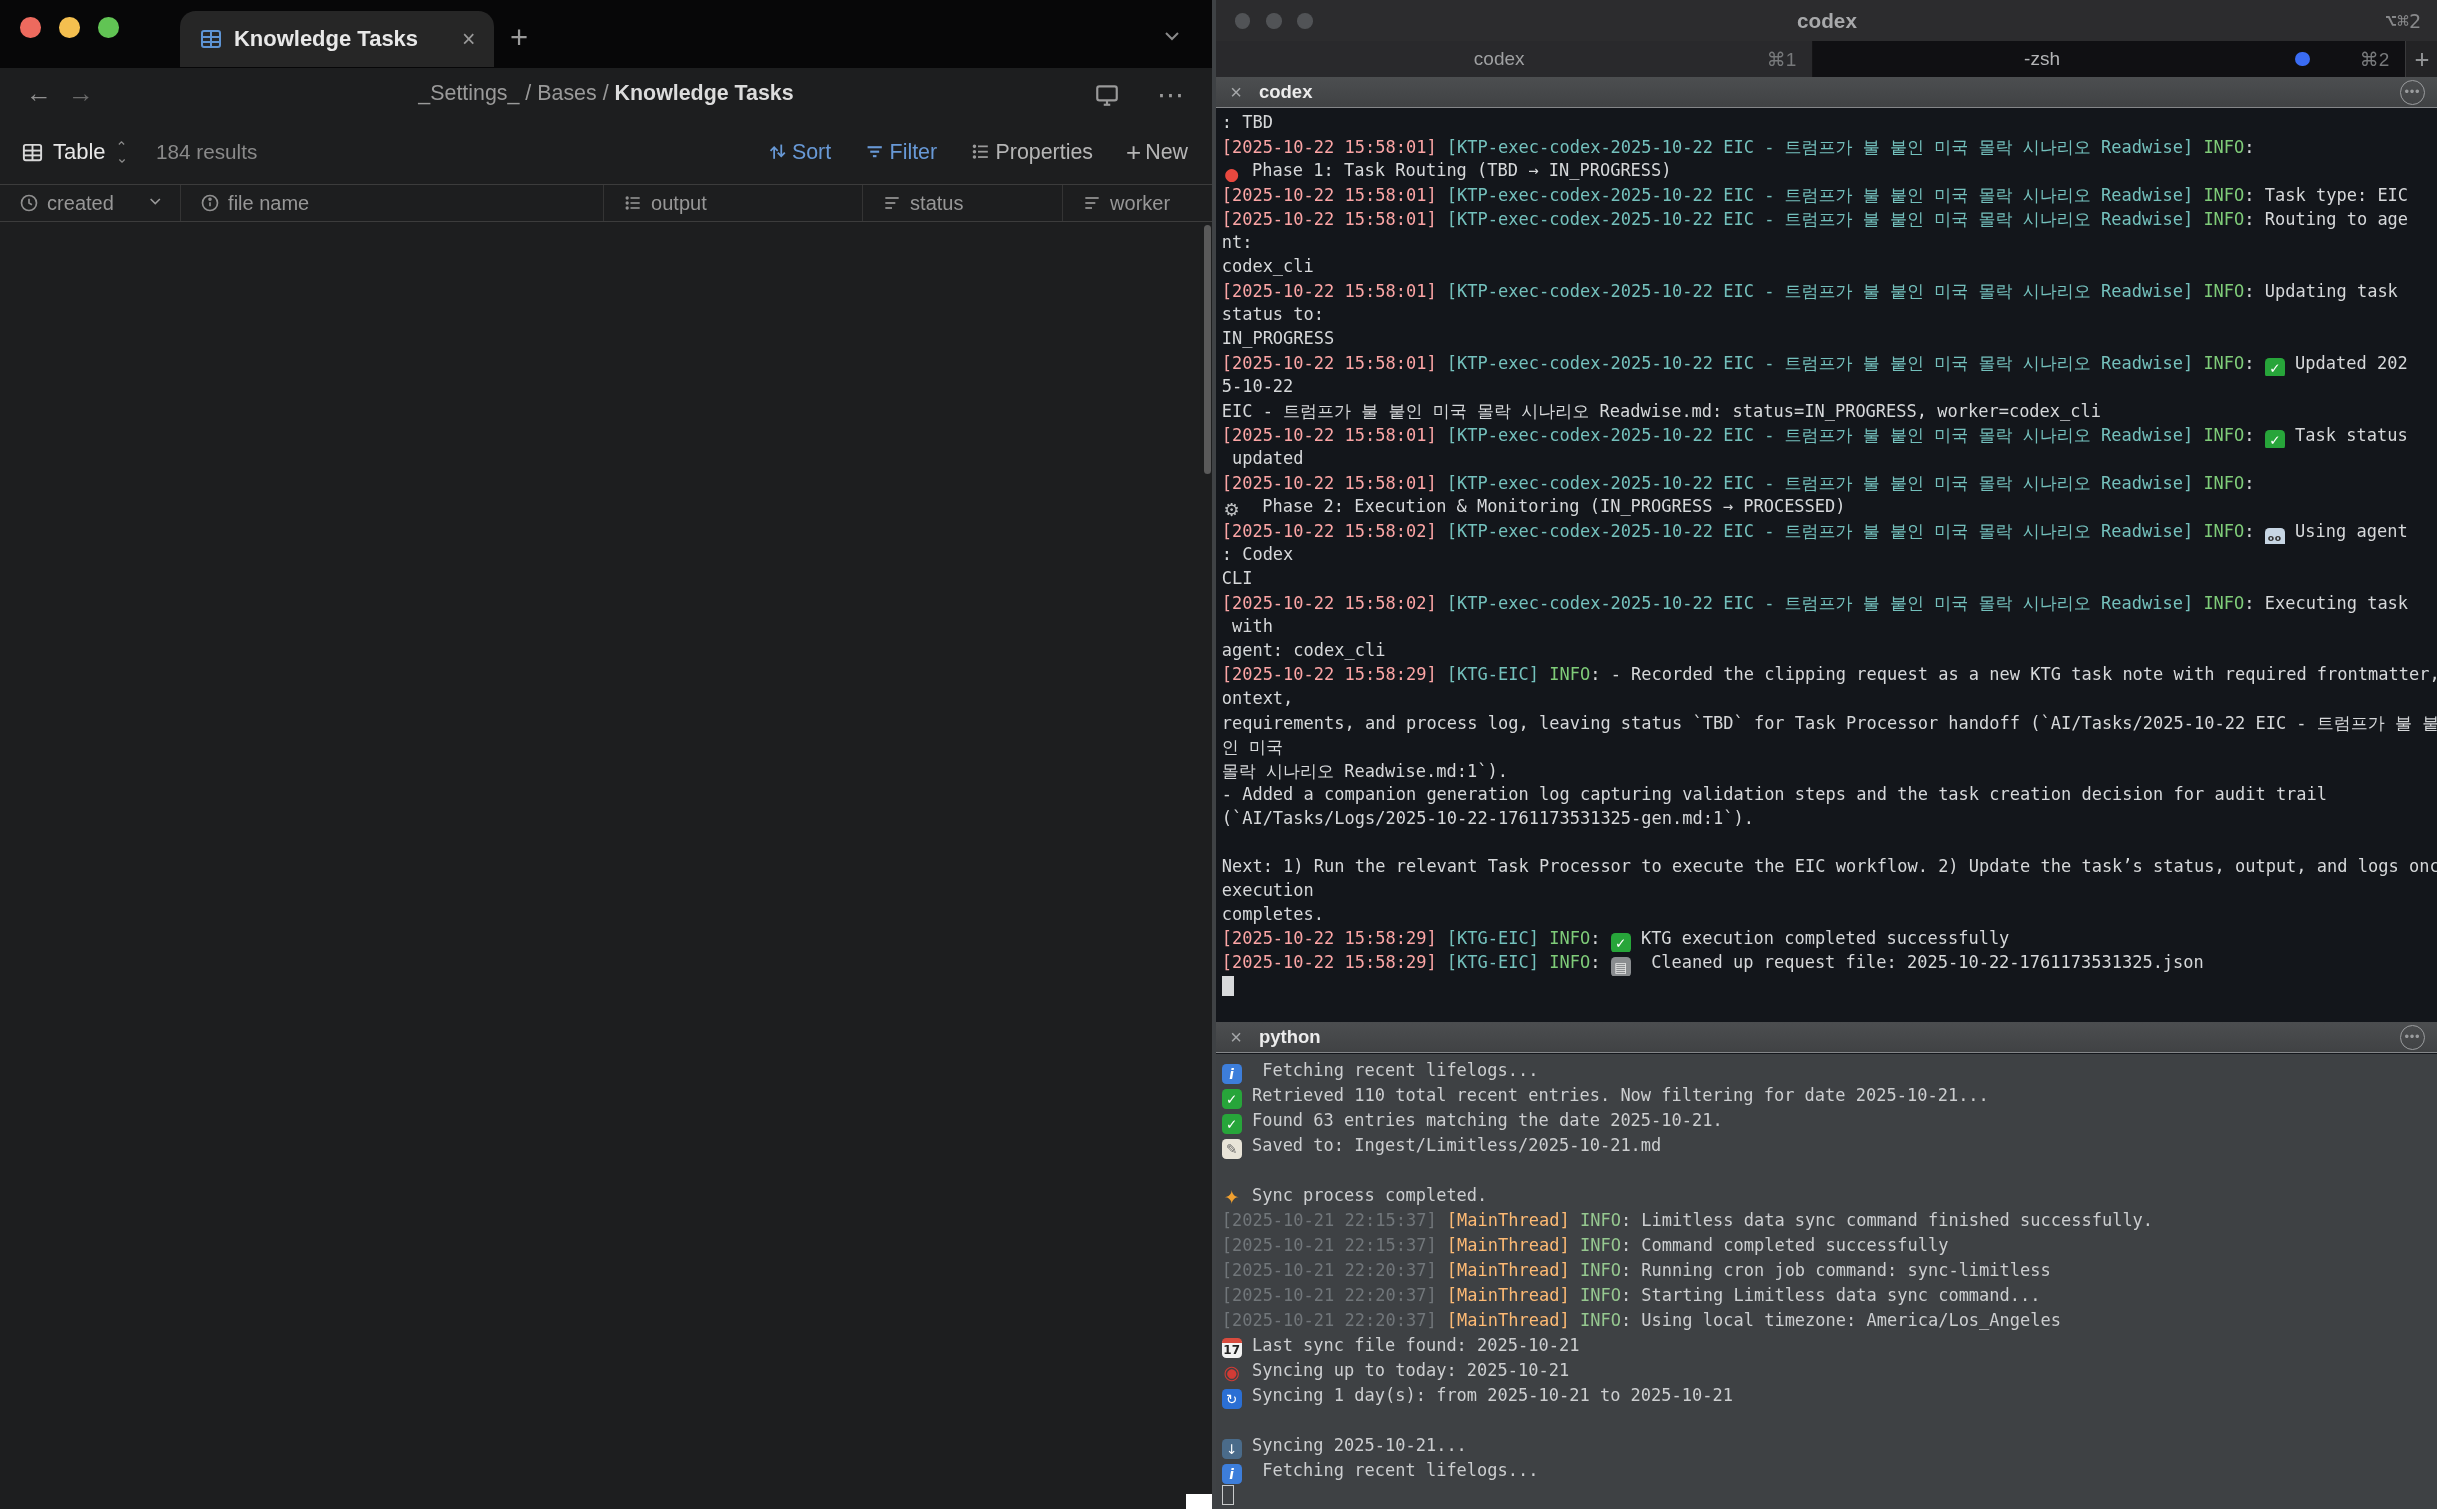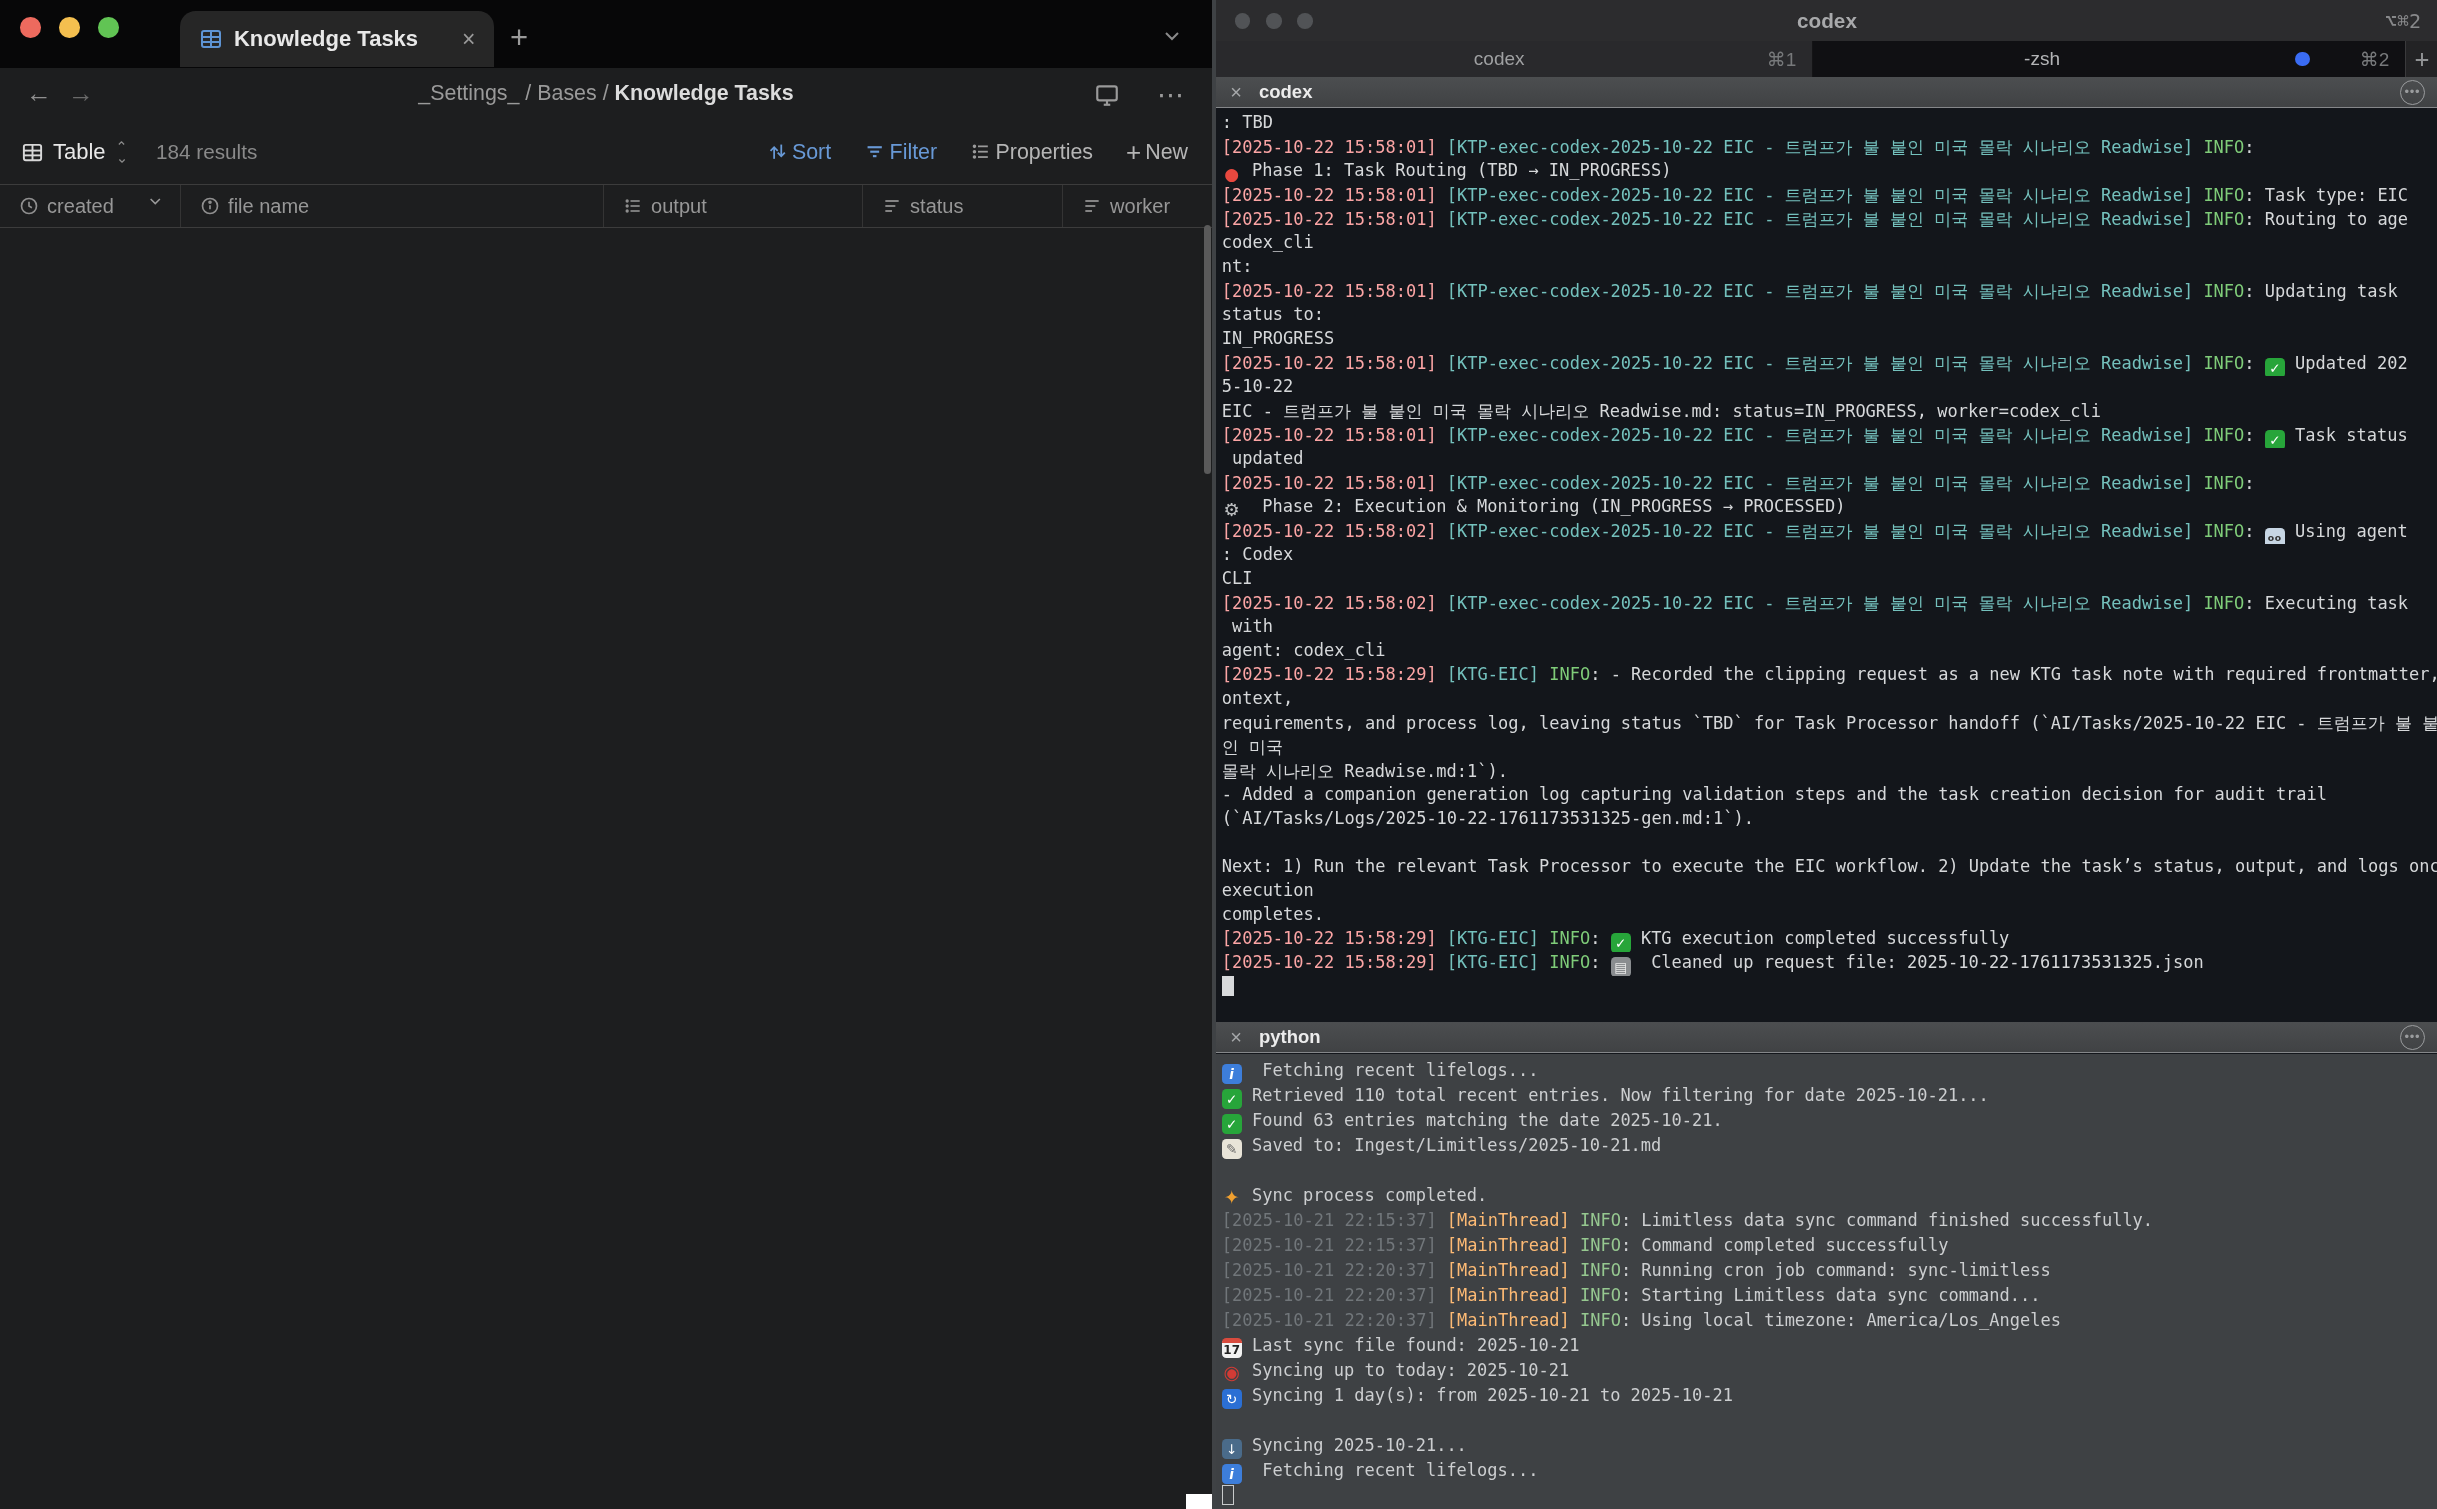--- a/index.html
+++ b/index.html
@@ -28,21 +28,21 @@
 
   .ob-toolbar{position:absolute;left:0;top:120px;width:100%;height:64px;background:#1d1e1f;display:flex;align-items:center;}
   .tb-left{display:flex;align-items:center;margin-left:21.4px;gap:10px;}
   .tb-view{color:#e8e8e8;font-size:22px;font-weight:500;display:flex;align-items:center;gap:8.6px;}
   .tb-updown{display:flex;flex-direction:column;line-height:7.8px;color:#8a8a8a;font-size:14.3px;margin-left:1.4px;}
   .tb-results{color:#8a8a8a;font-size:20.7px;margin-left:18.5px;}
   .tb-right{margin-left:auto;display:flex;align-items:center;gap:33px;margin-right:24px;font-size:21.4px;}
   .tb-btn{display:flex;align-items:center;gap:4px;white-space:nowrap;}
   .tb-blue{color:#6899d6}.tb-gray{color:#b5b5b5}
 
-  .tbl-head{position:absolute;left:0;top:184px;width:1212px;height:44px;box-sizing:border-box;
+  .tbl-head{position:absolute;left:0;top:184px;width:1212px;height:38px;box-sizing:border-box;
             border-top:1.4px solid #3c3c3c;border-bottom:1.4px solid #3c3c3c;background:#1d1e1f;display:flex;}
   .th-cell{display:flex;align-items:center;gap:8.6px;color:#979797;font-size:20px;box-sizing:border-box;
            border-right:1.4px solid #343434;padding-left:18.5px;overflow:hidden;white-space:nowrap;}
   .th-created{width:181px;position:relative;}
   .th-file{width:423px;}
   .th-output{width:259px;}
   .th-status{width:200px;}
   .th-worker{width:148px;border-right:none;}
   .th-chev{position:absolute;right:15.7px;top:7.1px;color:#9a9a9a;}
 
@@ -290,22 +290,22 @@
       <span class="ph-x">×</span>
       <span class="ph-title">codex</span>
       <span class="ph-menu">•••</span>
     </div>
     <div id="codex-lines">
         <div class="tline"><span class="seg-w">: TBD</span></div>
         <div class="tline"><span class="seg-t">[2025-10-22 15:58:01] </span><span class="seg-k">[KTP-exec-codex-2025-10-22 EIC - 트럼프가 불 붙인 미국 몰락 시나리오 Readwise] </span><span class="seg-i">INFO</span><span class="seg-w">:</span></div>
         <div class="tline"><span class="ic ic-pin">●</span><span class="seg-w"> Phase 1: Task Routing (TBD → IN_PROGRESS)</span></div>
         <div class="tline"><span class="seg-t">[2025-10-22 15:58:01] </span><span class="seg-k">[KTP-exec-codex-2025-10-22 EIC - 트럼프가 불 붙인 미국 몰락 시나리오 Readwise] </span><span class="seg-i">INFO</span><span class="seg-w">: Task type: EIC</span></div>
         <div class="tline"><span class="seg-t">[2025-10-22 15:58:01] </span><span class="seg-k">[KTP-exec-codex-2025-10-22 EIC - 트럼프가 불 붙인 미국 몰락 시나리오 Readwise] </span><span class="seg-i">INFO</span><span class="seg-w">: Routing to age</span></div>
+        <div class="tline"><span class="seg-w">nt:</span></div>
         <div class="tline"><span class="seg-w">codex_cli</span></div>
-        <div class="tline"><span class="seg-w">nt:</span></div>
         <div class="tline"><span class="seg-t">[2025-10-22 15:58:01] </span><span class="seg-k">[KTP-exec-codex-2025-10-22 EIC - 트럼프가 불 붙인 미국 몰락 시나리오 Readwise] </span><span class="seg-i">INFO</span><span class="seg-w">: Updating task</span></div>
         <div class="tline"><span class="seg-w">status to:</span></div>
         <div class="tline"><span class="seg-w">IN_PROGRESS</span></div>
         <div class="tline"><span class="seg-t">[2025-10-22 15:58:01] </span><span class="seg-k">[KTP-exec-codex-2025-10-22 EIC - 트럼프가 불 붙인 미국 몰락 시나리오 Readwise] </span><span class="seg-i">INFO</span><span class="seg-w">: </span><span class="ic ic-ok">✓</span><span class="seg-w"> Updated 202</span></div>
         <div class="tline"><span class="seg-w">5-10-22</span></div>
         <div class="tline"><span class="seg-w">EIC - 트럼프가 불 붙인 미국 몰락 시나리오 Readwise.md: status=IN_PROGRESS, worker=codex_cli</span></div>
         <div class="tline"><span class="seg-t">[2025-10-22 15:58:01] </span><span class="seg-k">[KTP-exec-codex-2025-10-22 EIC - 트럼프가 불 붙인 미국 몰락 시나리오 Readwise] </span><span class="seg-i">INFO</span><span class="seg-w">: </span><span class="ic ic-ok">✓</span><span class="seg-w"> Task status</span></div>
         <div class="tline"><span class="seg-w"> updated</span></div>
         <div class="tline"><span class="seg-t">[2025-10-22 15:58:01] </span><span class="seg-k">[KTP-exec-codex-2025-10-22 EIC - 트럼프가 불 붙인 미국 몰락 시나리오 Readwise] </span><span class="seg-i">INFO</span><span class="seg-w">:</span></div>
         <div class="tline"><span class="ic ic-gear">⚙</span><span class="seg-w">  Phase 2: Execution &amp; Monitoring (IN_PROGRESS → PROCESSED)</span></div>

